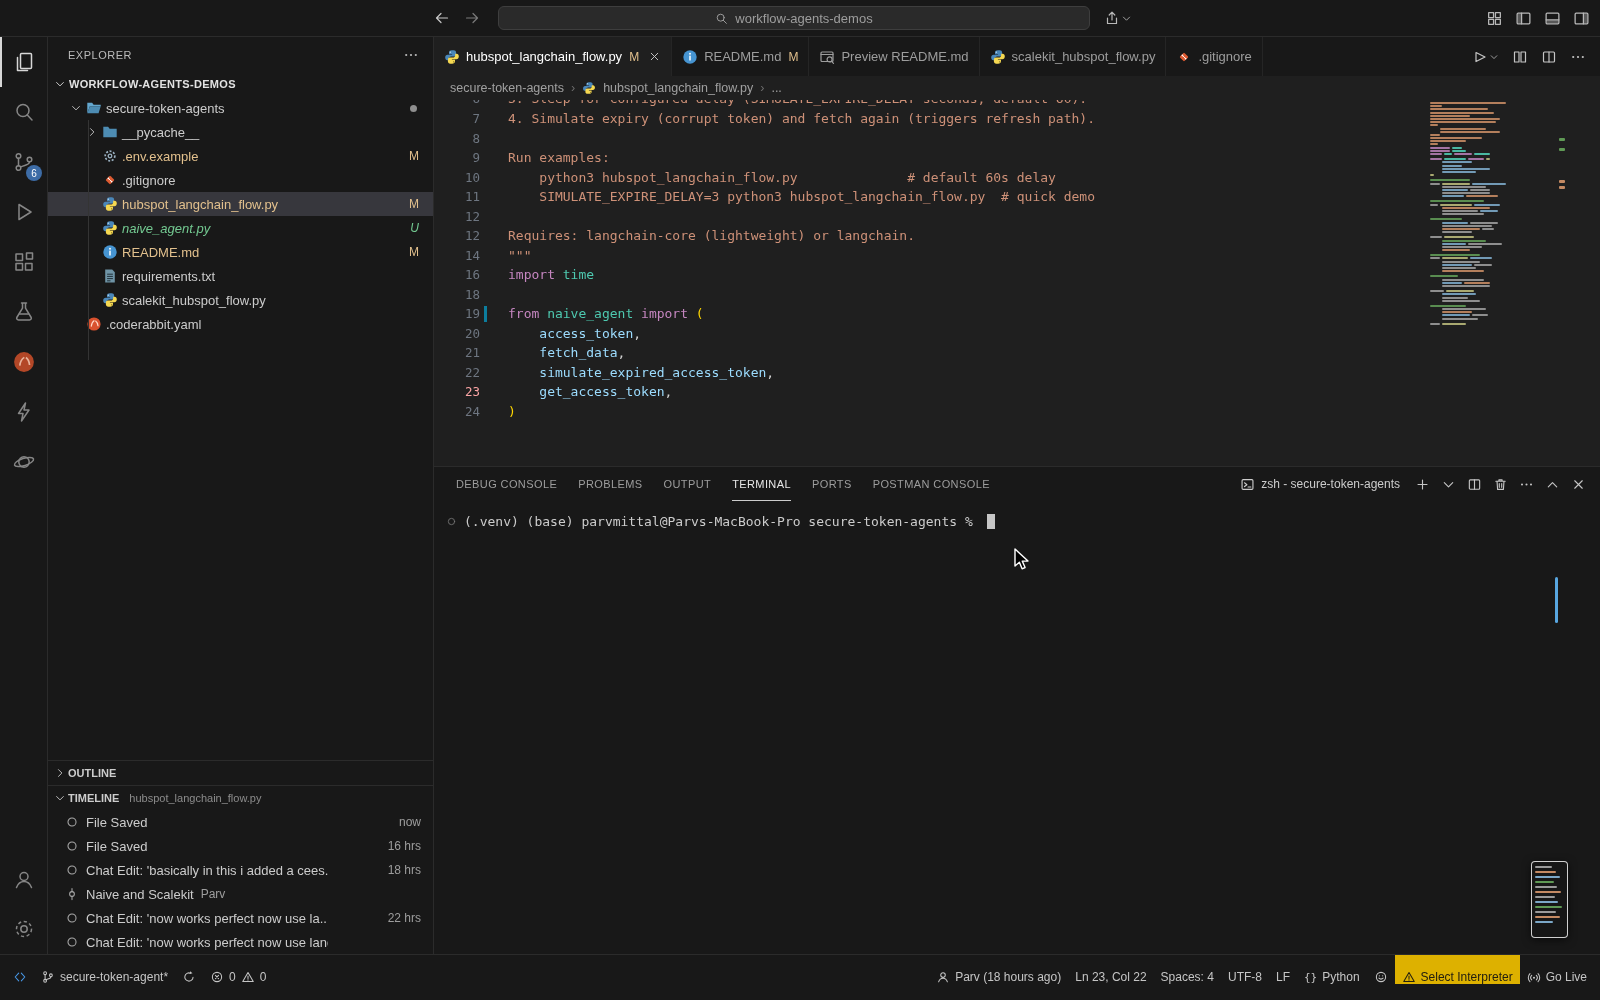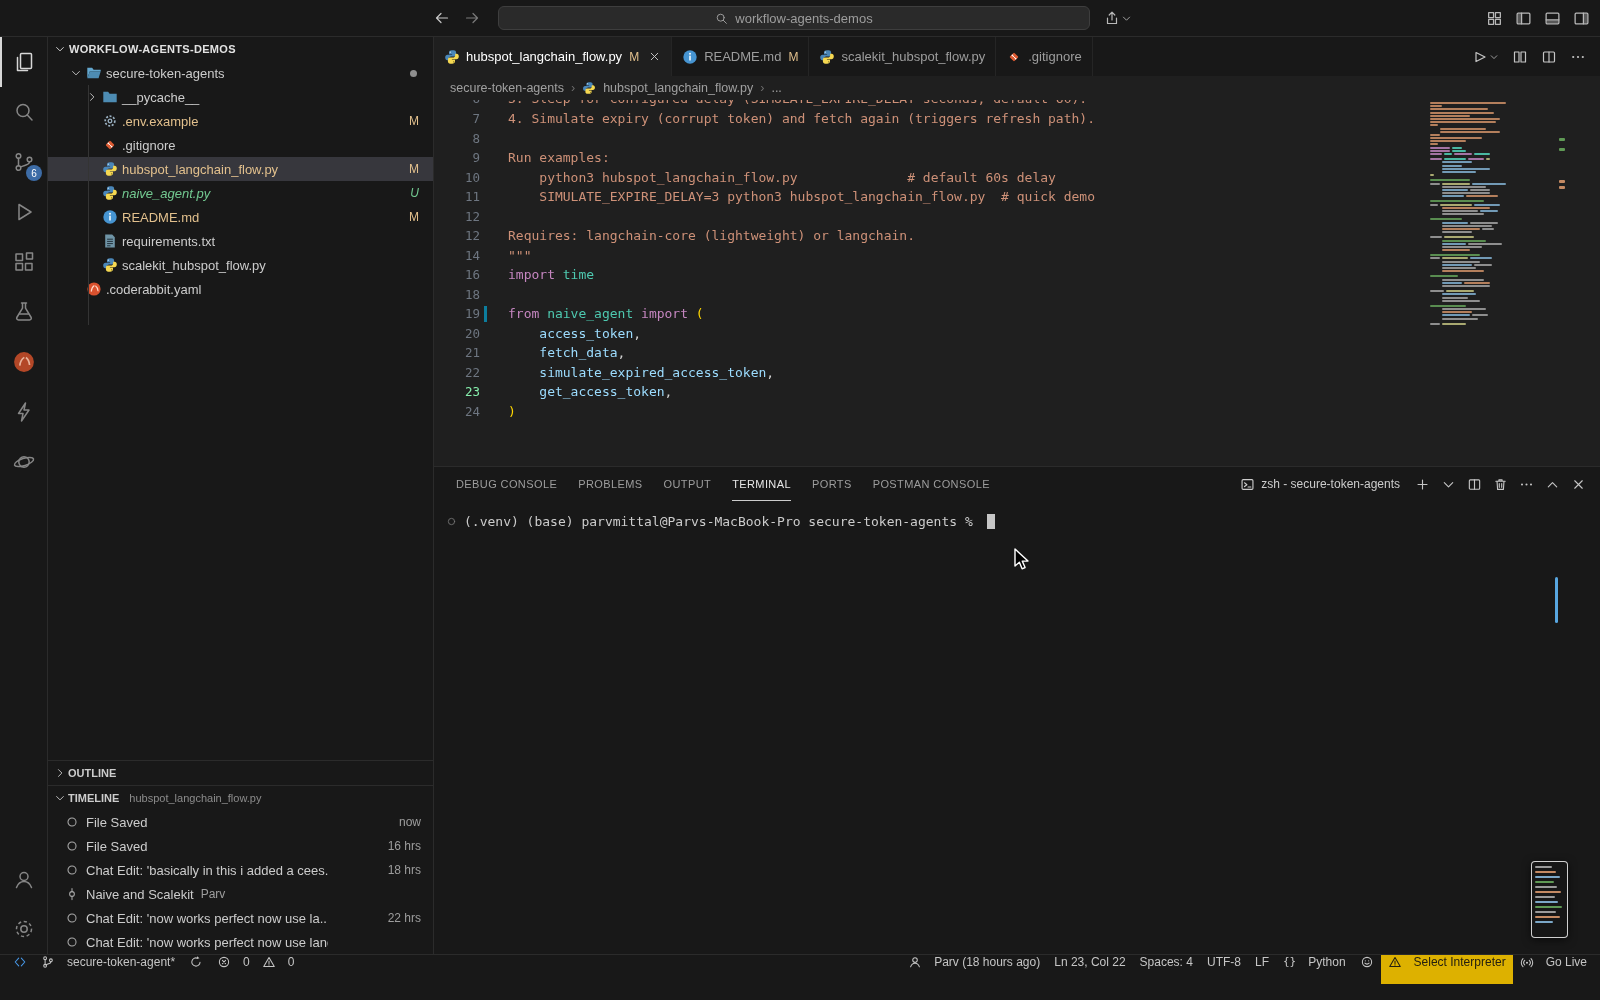--- a/index.html
+++ b/index.html
@@ -75,21 +75,21 @@
 .run-wrap .sm svg{width:10px;height:10px;}
 .breadcrumb{height:24px;display:flex;align-items:center;gap:7px;padding-left:16px;font-size:12.5px;color:#a0a0a0;background:#1f1f1f;}
 .bc-sep{color:#6e6e6e;}
 .breadcrumb .icon svg{width:14px;height:14px;}
 
 .codearea{height:366px;position:relative;font-family:"DejaVu Sans Mono",monospace;font-size:13px;overflow:hidden;background:#1f1f1f;}
 .code-line{height:19.5px;line-height:19.5px;display:flex;white-space:pre;}
 .code-line.cut{height:9px;overflow:hidden;}
 .code-line.cut > *{margin-top:-11px;}
 .ln{width:46px;text-align:right;color:#6e7681;font-size:12.5px;flex:none;}
-.ln.active{color:#86efac;}
+.ln.active{color:#fca5a5;}
 .mark{width:10px;flex:none;position:relative;}
 .mark.mod::after{content:"";position:absolute;left:4px;top:2px;bottom:2px;width:3px;background:#0c7d9d;}
 .ctext{padding-left:18px;}
 .t-s{color:#ce9178;} .t-k{color:#c586c0;} .t-n{color:#4ec9b0;} .t-v{color:#9cdcfe;} .t-b{color:#ffd700;} .t-p{color:#d4d4d4;}
 .minimap{position:absolute;top:2px;right:42px;width:134px;height:362px;}
 .mm-row{height:2px;margin-bottom:1.2px;display:flex;gap:2px;padding-left:6px;}
 .mm-bar{height:2px;border-radius:1px;opacity:.9;}
 .mm-sp{height:2px;}
 
 
@@ -102,21 +102,21 @@
 .panel-actions .icon svg{width:15px;height:15px;}
 .panel-body{flex:1;position:relative;font-family:"DejaVu Sans Mono",monospace;font-size:13px;color:#cccccc;}
 .term-line{position:absolute;left:12px;top:13px;display:flex;align-items:center;gap:7px;}
 .term-deco{color:#7a7a7a;}
 .term-deco svg{width:11px;height:11px;}
 .term-cursor{display:inline-block;width:8px;height:15px;background:#c6c6c6;margin-left:7px;}
 
 
 .statusbar{height:46px;background:#181818;border-top:1px solid #2b2b2b;font-size:12px;color:#c5c5c5;}
 .sb-row{height:29px;display:flex;align-items:center;padding:0 6px;}
-.sb-item{display:flex;align-items:flex-start;gap:12px;padding:0 7px;height:100%;}
+.sb-item{display:flex;align-items:flex-end;gap:5px;padding:0 7px;height:100%;}
 .sb-item .icon svg{width:14px;height:14px;}
 .remote-item{color:#4798e8;font-weight:bold;}
 .sb-right{margin-left:auto;display:flex;height:100%;}
 .chip-warning{background:#ddb100;color:#24200f;}
 .lang-glyph{font-family:"DejaVu Sans Mono",monospace;font-size:11px;}
 
 
 .ov-mark{position:absolute;width:6px;height:3px;border-radius:1px;}
 .scroll-sliver{position:absolute;left:1555px;top:577px;width:3px;height:46px;background:#58a6e0;border-radius:2px;}
 .shot-thumb{position:absolute;left:1531px;top:861px;width:37px;height:77px;background:#161616;border:1px solid rgba(255,255,255,.8);border-radius:4px;box-shadow:0 2px 8px rgba(0,0,0,.6);padding:4px 3px;display:flex;flex-direction:column;gap:3px;overflow:hidden;}
@@ -289,20 +289,31 @@
               <svg viewBox="0 0 24 24" fill="none" stroke="currentColor" stroke-width="1.5" stroke-linecap="round" stroke-linejoin="round">
                 <circle cx="12" cy="12" r="7.5" stroke-dasharray="3.2 2.6" stroke-linecap="butt"></circle>
                 <circle cx="12" cy="12" r="3.2"></circle>
               </svg>
             </span>
           </div>
         </div>
     </div>
 
     <div class="sidebar">
+      <div class="sb-title">
+        <span>EXPLORER</span>
+        <span class="sp"></span>
+        <span class="icon">
+            <svg viewBox="0 0 16 16" fill="none">
+              <circle cx="3.2" cy="8" r="1.1" fill="currentColor"></circle>
+              <circle cx="8" cy="8" r="1.1" fill="currentColor"></circle>
+              <circle cx="12.8" cy="8" r="1.1" fill="currentColor"></circle>
+            </svg>
+          </span>
+      </div>
       <div class="tree-wrap">
         <div class="ws-row">
           <span class="icon">
               <svg viewBox="0 0 16 16" fill="none" stroke="currentColor" stroke-width="1.2" stroke-linecap="round" stroke-linejoin="round">
                 <path d="M3.5 6l4.5 4.5L12.5 6"></path>
               </svg>
             </span>
           <span>WORKFLOW-AGENTS-DEMOS</span>
         </div>
         <div class="file-tree" id="file-tree">
@@ -534,20 +545,31 @@
             <div class="tab">
               <span class="icon">
                 <svg viewBox="0 0 16 16" fill="none">
                   <circle cx="8" cy="8" r="6.7" fill="#4694d1"></circle>
                   <circle cx="8" cy="4.8" r=".95" fill="#fff"></circle>
                   <rect x="7.25" y="6.5" width="1.5" height="5" rx=".55" fill="#fff"></rect>
                 </svg>
               </span>
               <span class="tab-label">README.md</span>
               <span class="tab-badge" style="color: rgb(226, 192, 141);">M</span>
+            </div>
+            <div class="tab">
+              <span class="icon">
+                <svg viewBox="0 0 16 16" fill="none" stroke="currentColor" stroke-width="1.2" stroke-linecap="round" stroke-linejoin="round">
+                  <rect x="2" y="3" width="12" height="9.5" rx="1"></rect>
+                  <path d="M2 5.5h12"></path>
+                  <circle cx="10.6" cy="10.4" r="2.5"></circle>
+                  <path d="M12.4 12.2l2.1 2.1"></path>
+                </svg>
+              </span>
+              <span class="tab-label">Preview README.md</span>
             </div>
             <div class="tab">
               <span class="icon">
                 <svg viewBox="0 0 16 16" fill="none">
                   <path d="M7.95 1.3c-1.9 0-2.95.85-2.95 2.1v1.75h3.1v.65H3.55c-1.35 0-2.35 1.05-2.35 2.7 0 1.6.85 2.7 2.25 2.7h1.4V9.75c0-1.3 1.05-2.35 2.35-2.35h2.95c1.1 0 1.95-.9 1.95-2V3.4c0-1.25-1.05-2.1-2.3-2.1z" fill="#4a86b8"></path>
                   <circle cx="6.3" cy="3.2" r=".65" fill="#d7eaf6"></circle>
                   <path d="M8.05 14.7c1.9 0 2.95-.85 2.95-2.1v-1.75H7.9v-.65h4.55c1.35 0 2.35-1.05 2.35-2.7 0-1.6-.85-2.7-2.25-2.7h-1.4v1.45c0 1.3-1.05 2.35-2.35 2.35H5.85c-1.1 0-1.95.9-1.95 2v2c0 1.25 1.05 2.1 2.3 2.1z" fill="#f5d851"></path>
                   <circle cx="9.7" cy="12.8" r=".65" fill="#6b5b22"></circle>
                 </svg>
               </span>

